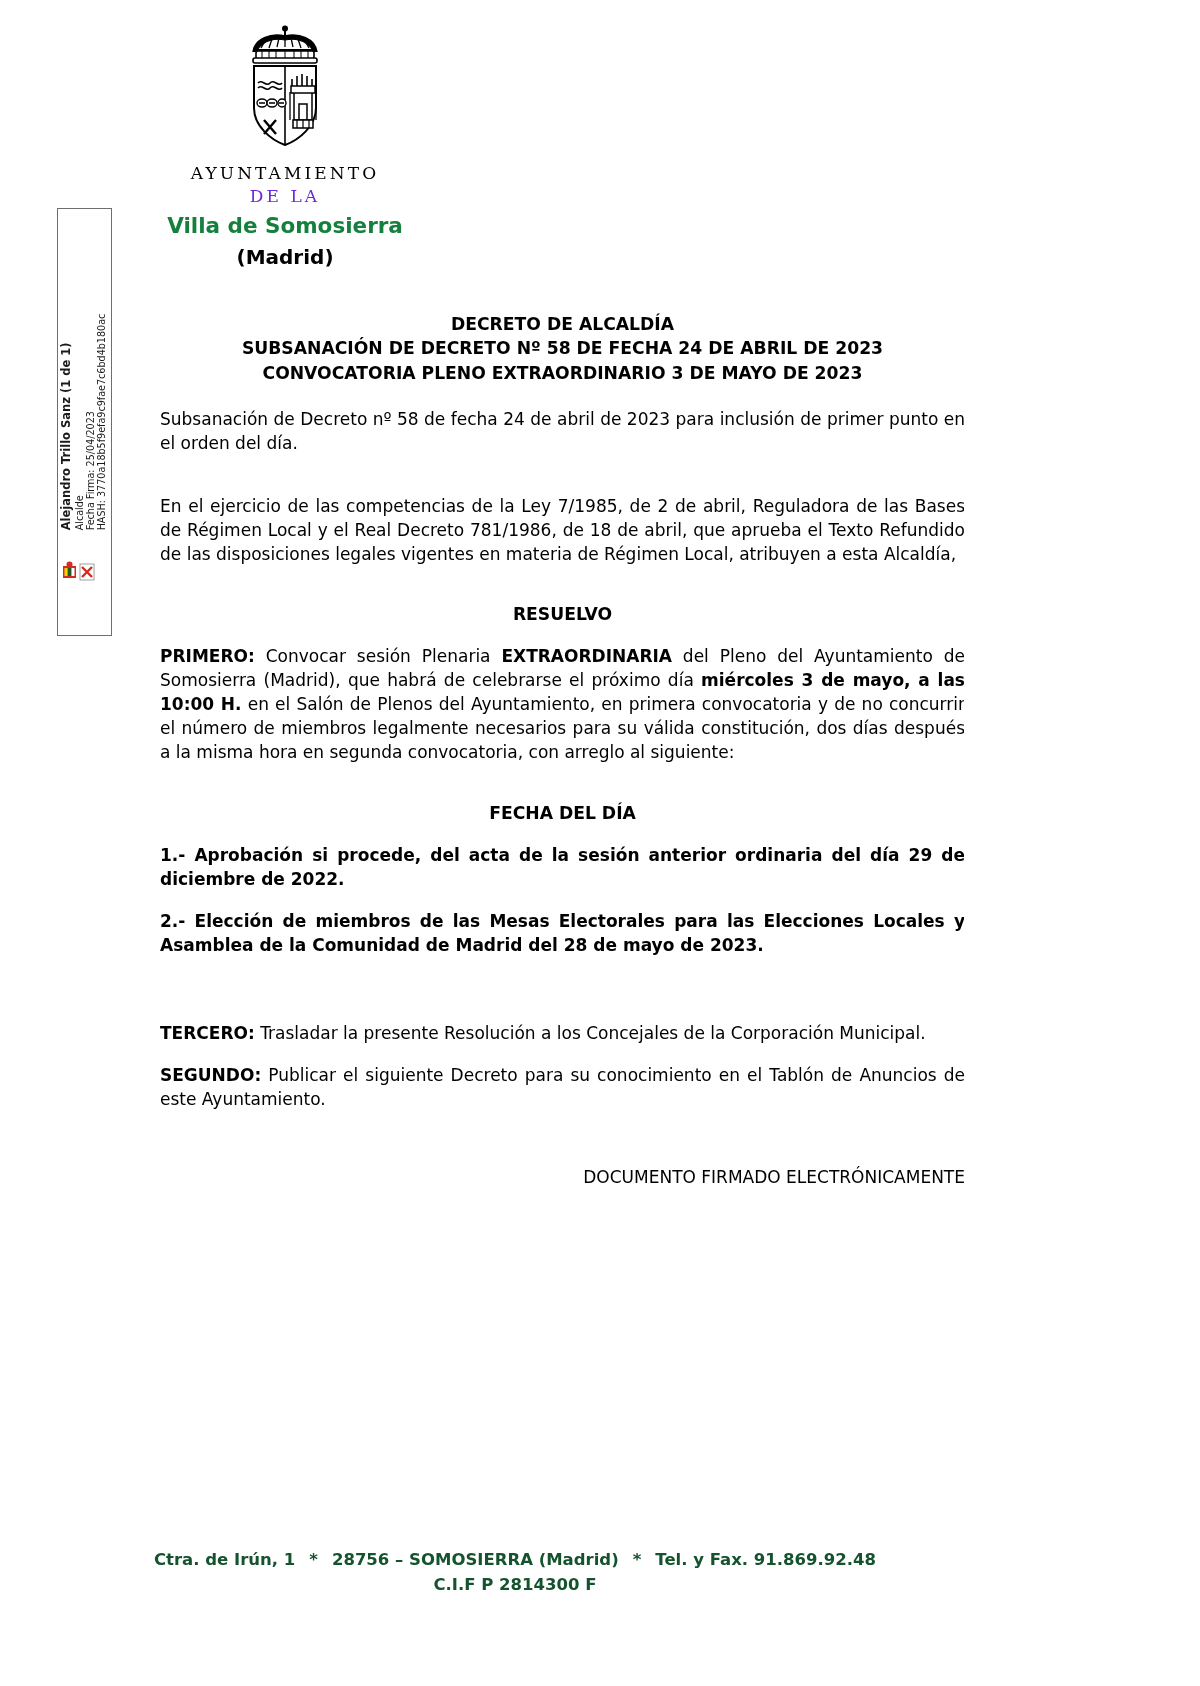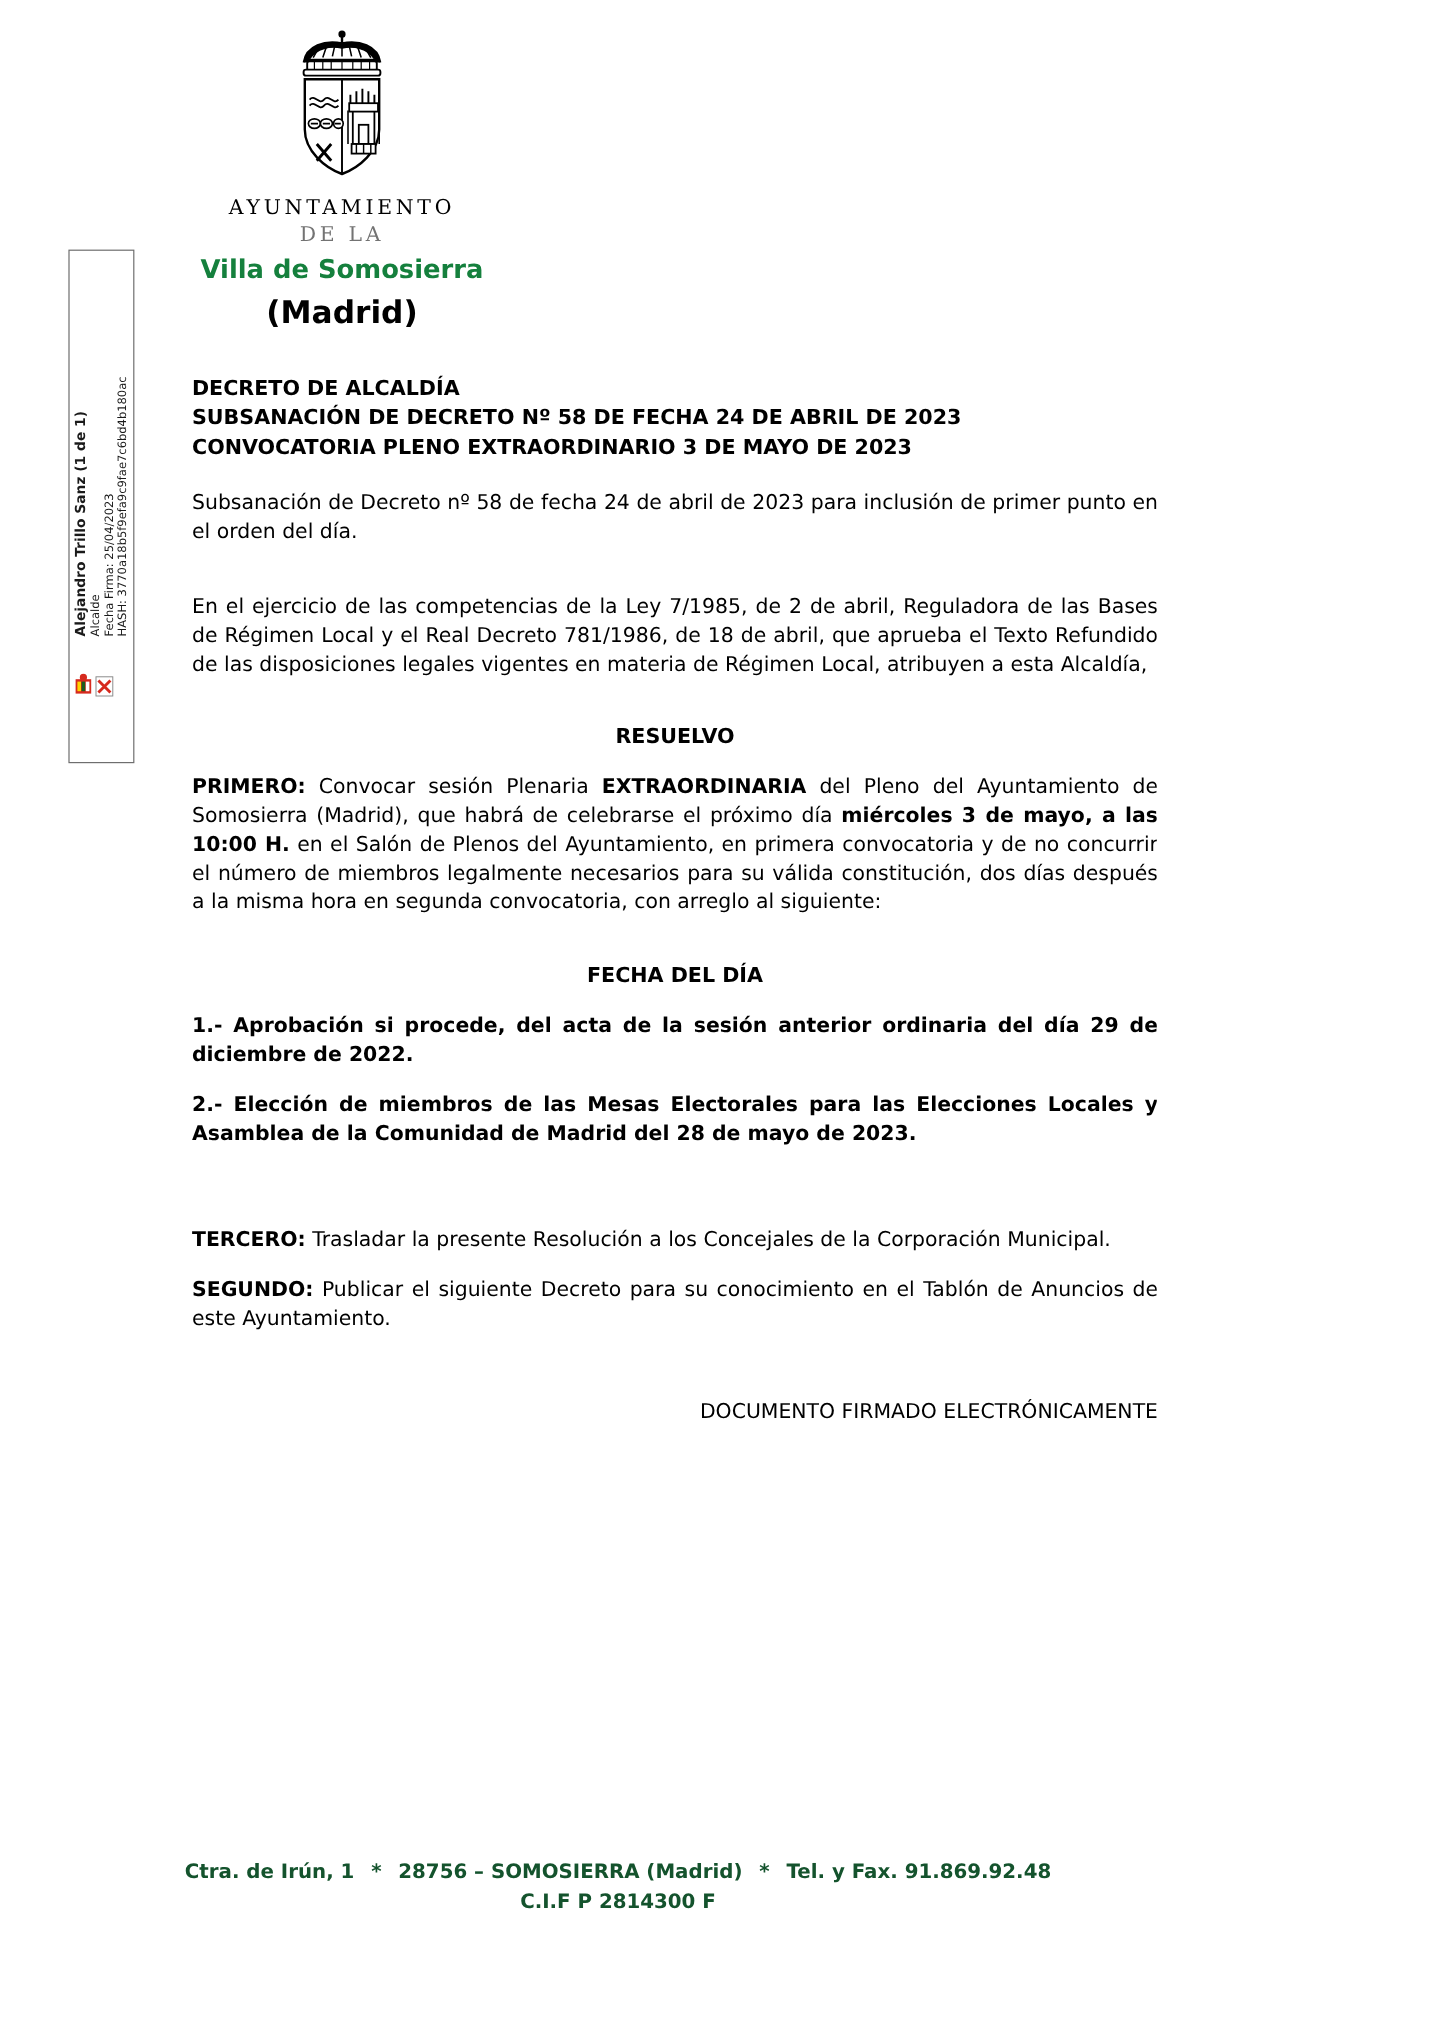--- a/index.html
+++ b/index.html
@@ -37,34 +37,34 @@
     font-family: "DejaVu Serif", serif;
     font-size: 17px;
     letter-spacing: 3.1px;
     color: #000;
     line-height: 1.25;
   }
   .org-line2 {
     font-family: "DejaVu Serif", serif;
     font-size: 17px;
     letter-spacing: 3.1px;
-    color: #737373;
+    color: #6d28d9;
     line-height: 1.45;
   }
   .org-line3 {
     font-family: "DejaVu Sans", sans-serif;
     font-weight: bold;
     font-size: 21.5px;
     line-height: 1.55;
     color: #15803d;
   }
   .org-line4 {
     font-family: "DejaVu Sans", sans-serif;
     font-weight: bold;
-    font-size: 26px;
+    font-size: 20px;
     line-height: 1.5;
     color: #000;
   }
 
   
   .sig-box {
     position: absolute;
     left: 57px;
     top: 208px;
     width: 55px;
@@ -172,20 +172,21 @@
   }
 
   
   .body-col {
     position: absolute;
     left: 160px;
     top: 312px;
     width: 805px;
   }
   .doc-title {
+    text-align: center;
     font-weight: bold;
     font-size: 17.2px;
     line-height: 1.42;
     margin-bottom: 22px;
   }
   .doc-title .tline { display: block; }
 
   p.para {
     font-size: 17px;
     line-height: 1.42;

